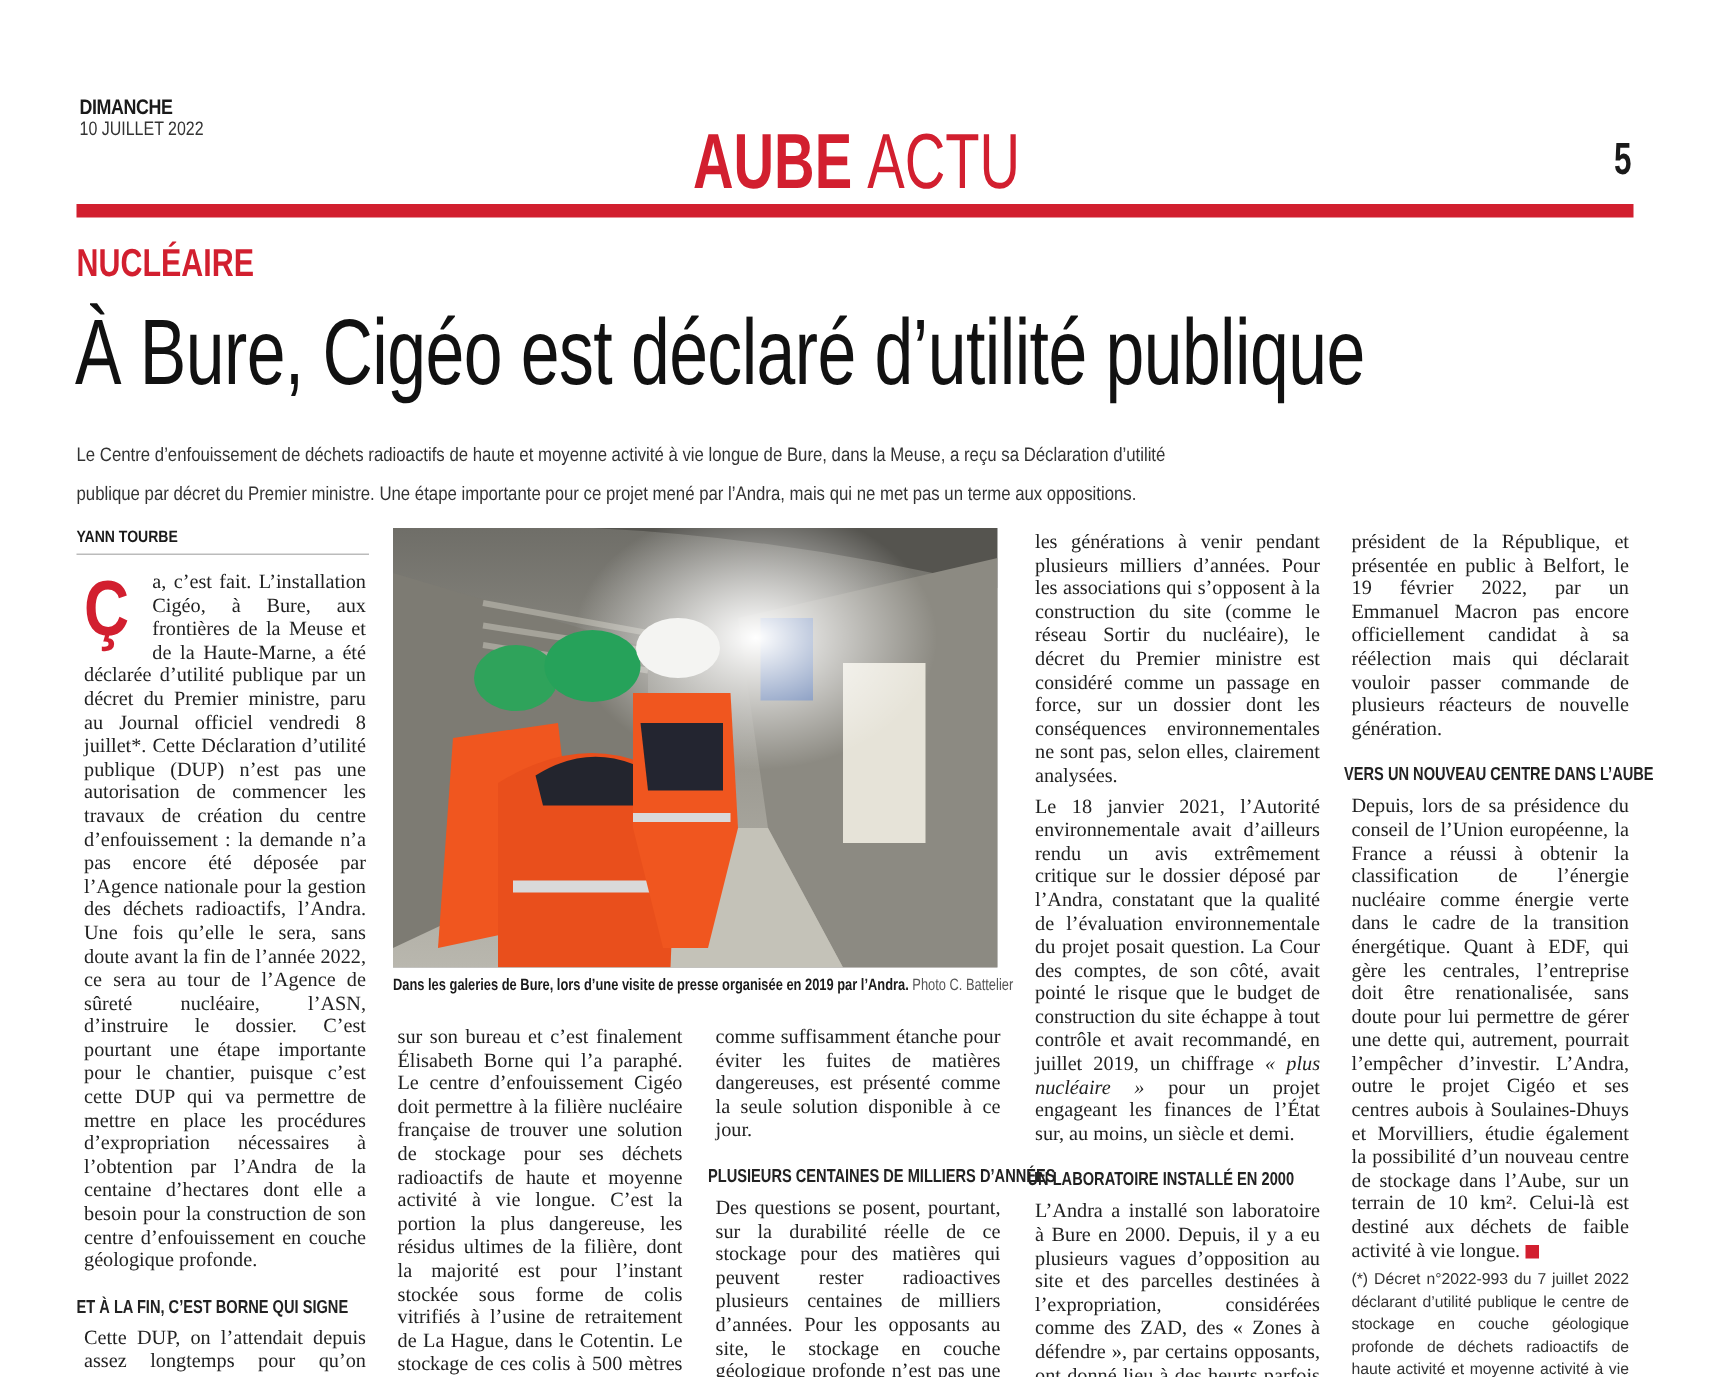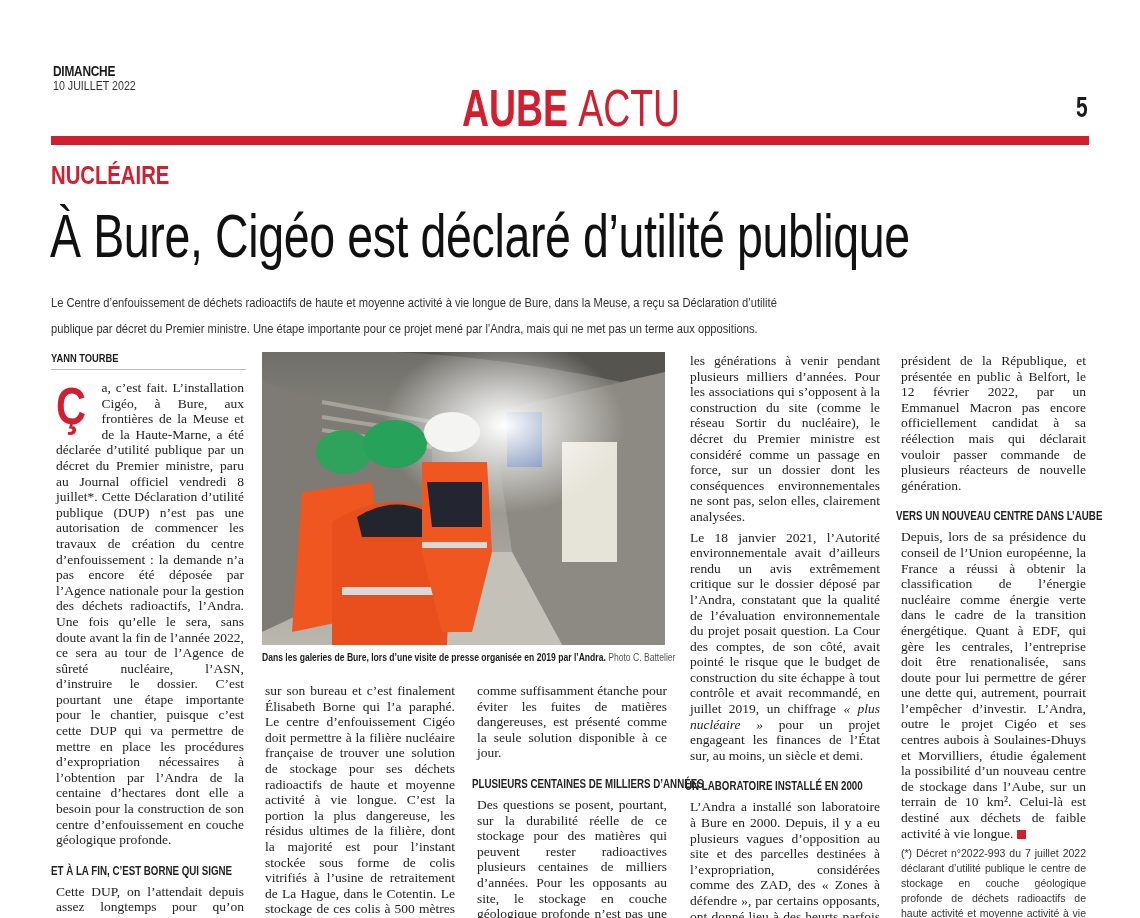--- a/index.html
+++ b/index.html
@@ -141,19 +141,19 @@
   <p>
     <span>Le 18 janvier 2021, l’Autorité environnementale avait d’ailleurs rendu un avis extrêmement critique sur le dossier déposé par l’Andra, constatant que la qualité de l’évaluation environnementale du projet posait question. La Cour des comptes, de son côté, avait pointé le risque que le budget de construction du site échappe à tout contrôle et avait recommandé, en juillet 2019, un chiffrage</span>
     <em>« plus nucléaire »</em>
     <span>pour un projet engageant les finances de l’État sur, au moins, un siècle et demi.</span>
   </p>
   <div class="sub">UN LABORATOIRE INSTALLÉ EN 2000</div>
   <p>L’Andra a installé son laboratoire à Bure en 2000. Depuis, il y a eu plusieurs vagues d’opposition au site et des parcelles destinées à l’expropriation, considérées comme des ZAD, des « Zones à défendre », par certains opposants, ont donné lieu à des heurts parfois violents avec les forces de l’ordre. La construction de Cigéo, si elle a lieu, s’inscrira dans la stratégie d’accélération de la filière nucléaire voulue par le</p>
 </div>
 
 <div class="col col5">
-  <p>président de la République, et présentée en public à Belfort, le 12 février 2022, par un Emmanuel Macron pas encore officiellement candidat à sa réélection mais qui déclarait vouloir passer commande de plusieurs réacteurs de nouvelle génération.</p>
+  <p>président de la République, et présentée en public à Belfort, le 19 février 2022, par un Emmanuel Macron pas encore officiellement candidat à sa réélection mais qui déclarait vouloir passer commande de plusieurs réacteurs de nouvelle génération.</p>
   <div class="sub">VERS UN NOUVEAU CENTRE DANS L’AUBE</div>
   <p>
     <span>Depuis, lors de sa présidence du conseil de l’Union européenne, la France a réussi à obtenir la classification de l’énergie nucléaire comme énergie verte dans le cadre de la transition énergétique. Quant à EDF, qui gère les centrales, l’entreprise doit être renationalisée, sans doute pour lui permettre de gérer une dette qui, autrement, pourrait l’empêcher d’investir. L’Andra, outre le projet Cigéo et ses centres aubois à Soulaines-Dhuys et Morvilliers, étudie également la possibilité d’un nouveau centre de stockage dans l’Aube, sur un terrain de 10 km². Celui-là est destiné aux déchets de faible activité à vie longue.</span><span class="endmark"></span>
   </p>
   <p class="footnote">(*) Décret n°2022-993 du 7 juillet 2022 déclarant d’utilité publique le centre de stockage en couche géologique profonde de déchets radioactifs de haute activité et moyenne activité à vie longue Cigéo et portant mise en compatibilité du schéma de cohérence territoriale du Pays Barrois (Meuse), du plan local d’urbanisme de la Haute-Saulx (Meuse) et du plan local d’urbanisme de Gondrecourt-le-Château (Meuse).</p>
 </div>
 
 </body></html>

